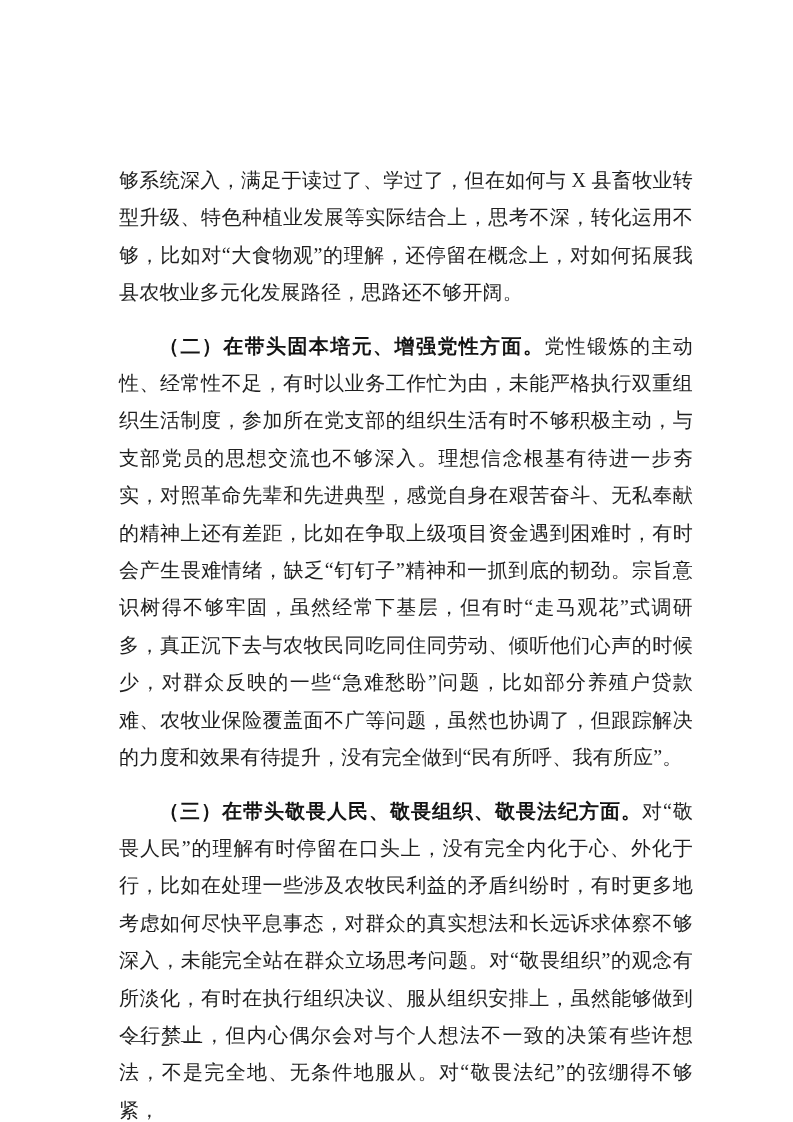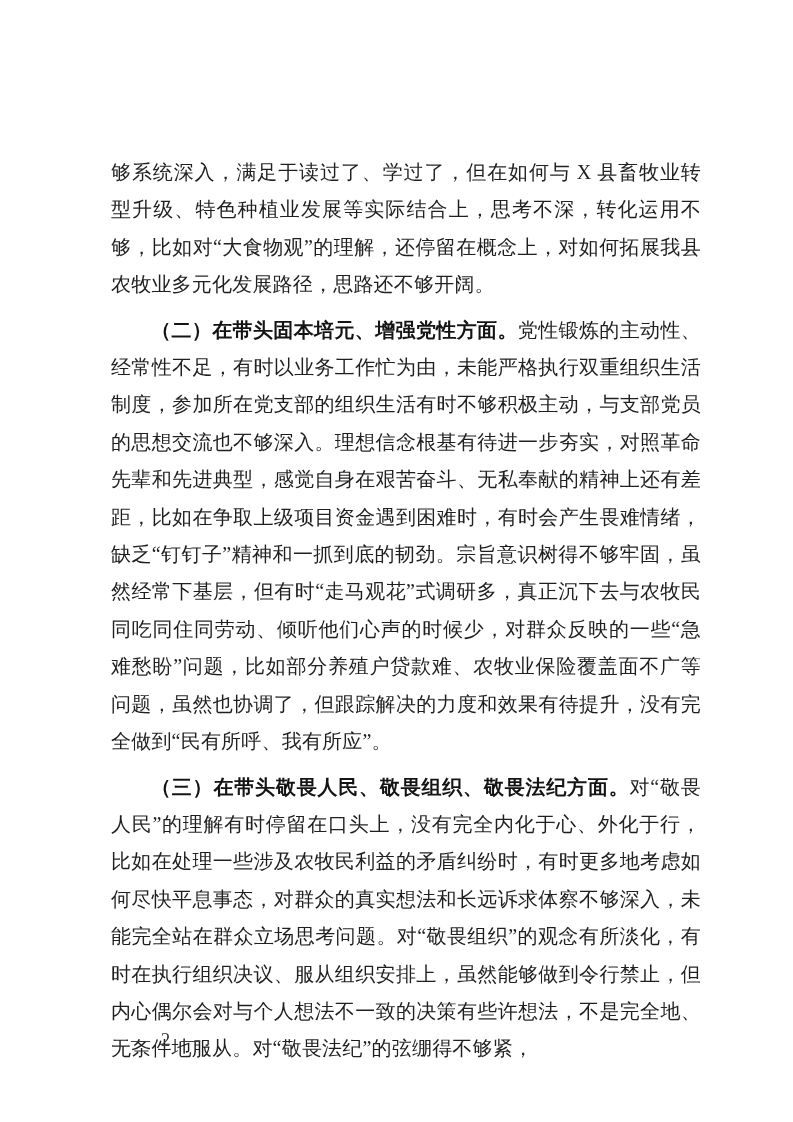--- a/index.html
+++ b/index.html
@@ -21,21 +21,21 @@
     left: 103px;
     top: 146px;
     width: 606px;
     font-size: 20px;
     line-height: 37.4px;
     text-align: justify;
     text-justify: inter-ideograph;
     letter-spacing: 0.2px;
   }
   .content p {
-    margin: 8px;
+    margin: 16px;
     padding: 0;
   }
   p.section {
     text-indent: 2em;
   }
   .section-heading {
     font-weight: 700;
     color: #141414;
   }
   .page-number {

